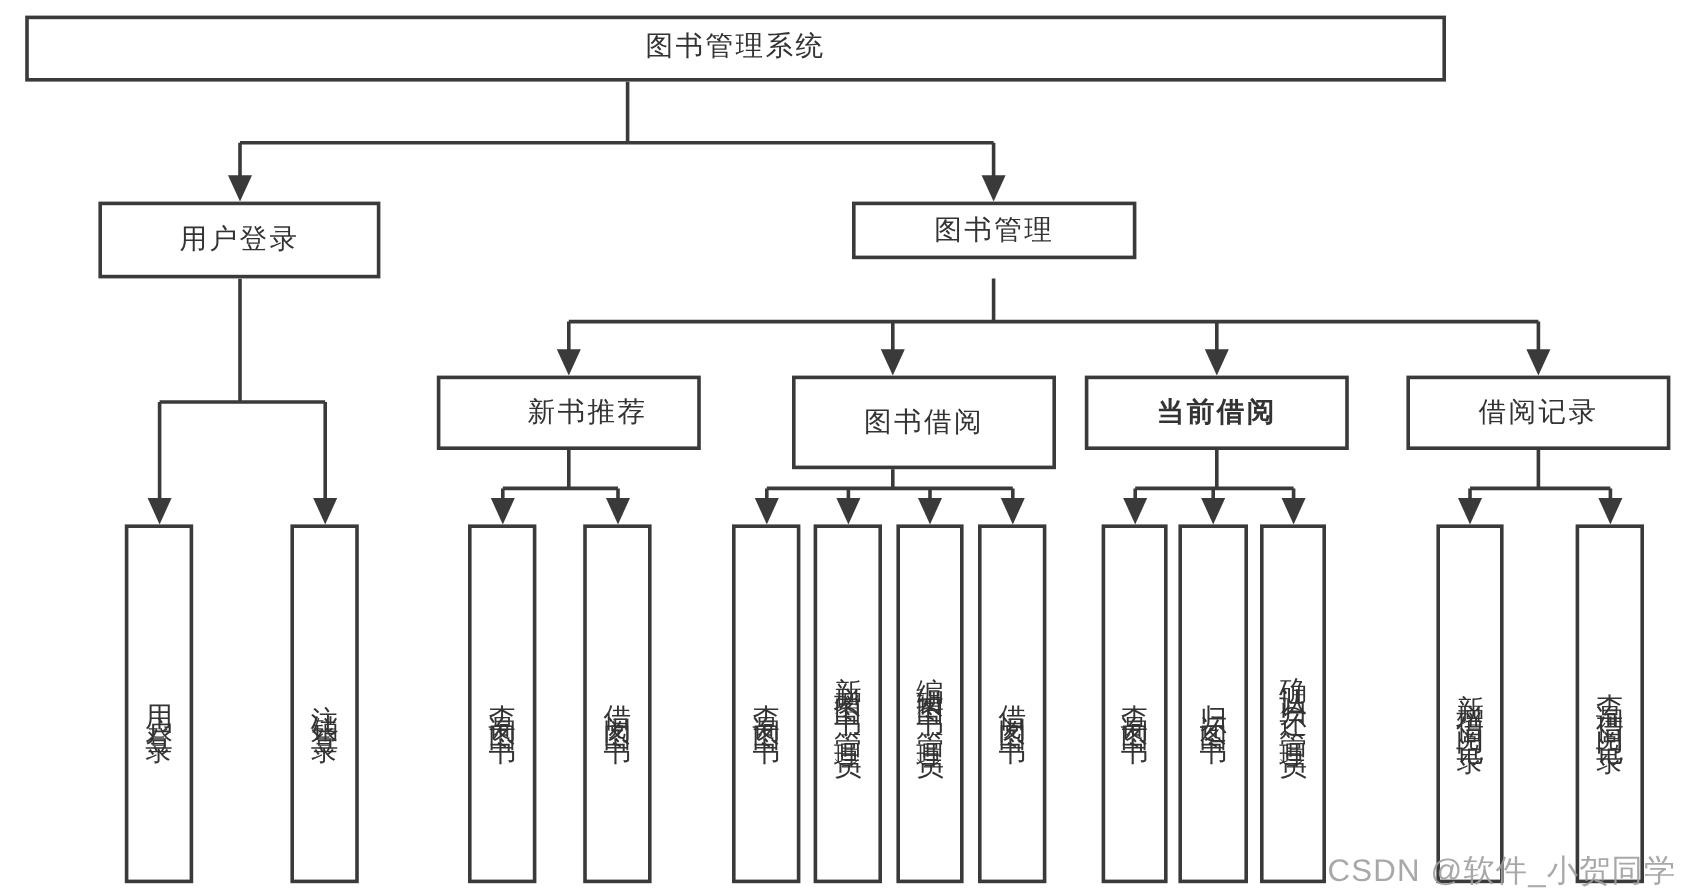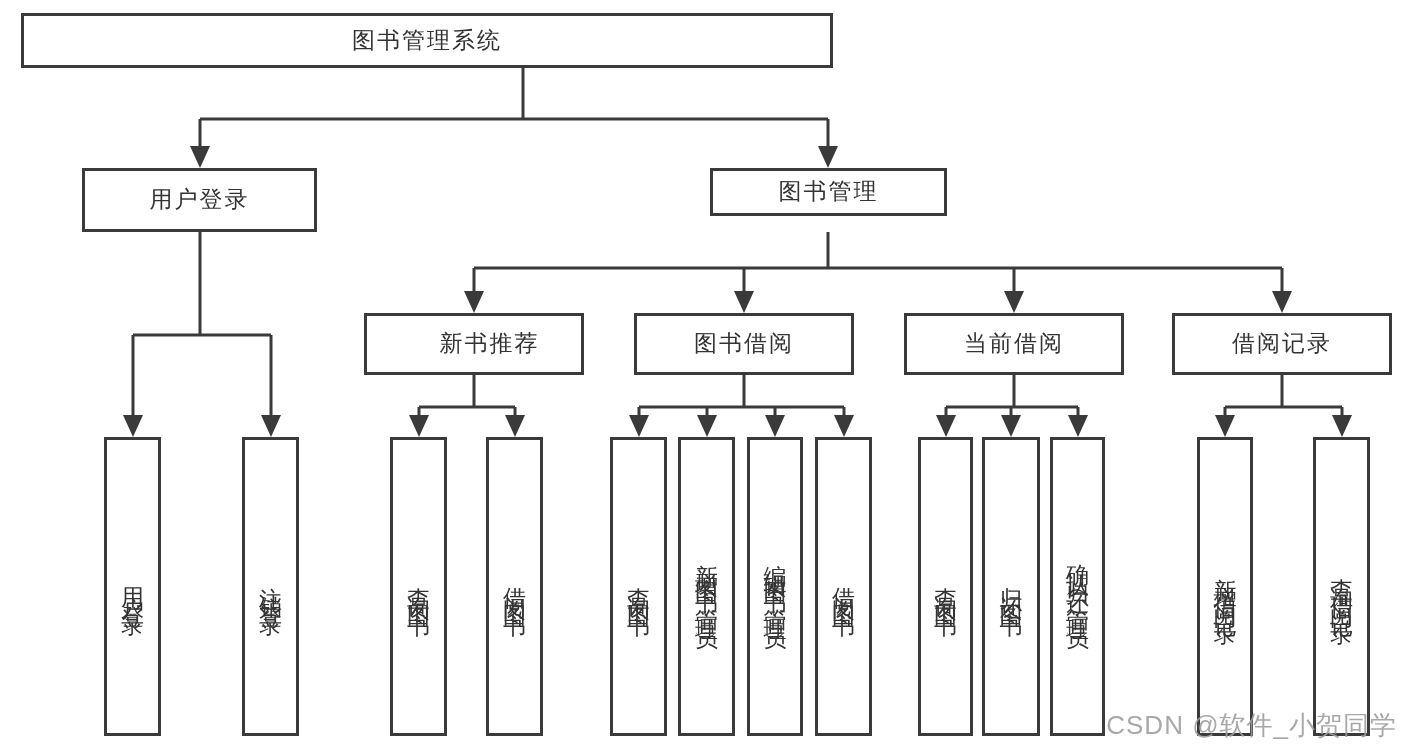--- a/index.html
+++ b/index.html
@@ -105,28 +105,28 @@
       <polygon points="1068,415 1088,415 1078,437" stroke="none"></polygon>
     </g>
 
     <g stroke="#3a3a3a" stroke-width="3" fill="#3a3a3a">
       <path d="M1282 375 L1282 407 M1225 407 L1342 407 M1225 407 L1225 416 M1342 407 L1342 416" fill="none"></path>
       <polygon points="1215,415 1235,415 1225,437" stroke="none"></polygon>
       <polygon points="1332,415 1352,415 1342,437" stroke="none"></polygon>
     </g>
   </svg>
 
-  <div class="node hbox" style="left:21px; top:13px; width:812px; height:55px;">图书管理系统</div>
+  <div class="node hbox" style="left:21px; top:13px; width:1184px; height:55px;font-family:Liberation Mono, monospace;">图书管理系统</div>
 
   <div class="node hbox" style="left:82px; top:168px; width:235px; height:64px;">用户登录</div>
   <div class="node hbox" style="left:710px; top:168px; width:237px; height:48px;">图书管理</div>
 
   <div class="node hbox" style="left:364px; top:313px; width:220px; height:62px;padding-left:31px;">新书推荐</div>
-  <div class="node hbox" style="left:634px; top:313px; width:220px; height:62px;">图书借阅</div>
-  <div class="node hbox" style="left:904px; top:313px; width:220px; height:62px;">当前借阅</div>
+  <div class="node hbox" style="left:660px; top:313px; width:220px; height:78px;">图书借阅</div>
+  <div class="node hbox" style="left:904px; top:313px; width:220px; height:62px;font-weight:bold;">当前借阅</div>
   <div class="node hbox" style="left:1172px; top:313px; width:220px; height:62px;">借阅记录</div>
 
   <div class="node vbox" style="left:104px; top:437px; width:57px; height:299px;">用户登录</div>
   <div class="node vbox" style="left:242px; top:437px; width:57px; height:299px;">注销登录</div>
 
   <div class="node vbox" style="left:390px; top:437px; width:57px; height:299px;">查询图书</div>
   <div class="node vbox" style="left:486px; top:437px; width:57px; height:299px;">借阅图书</div>
 
   <div class="node vbox" style="left:610px; top:437px; width:57px; height:299px;">查询图书</div>
   <div class="node vbox" style="left:678px; top:437px; width:57px; height:299px;">新增图书（管理员）</div>

